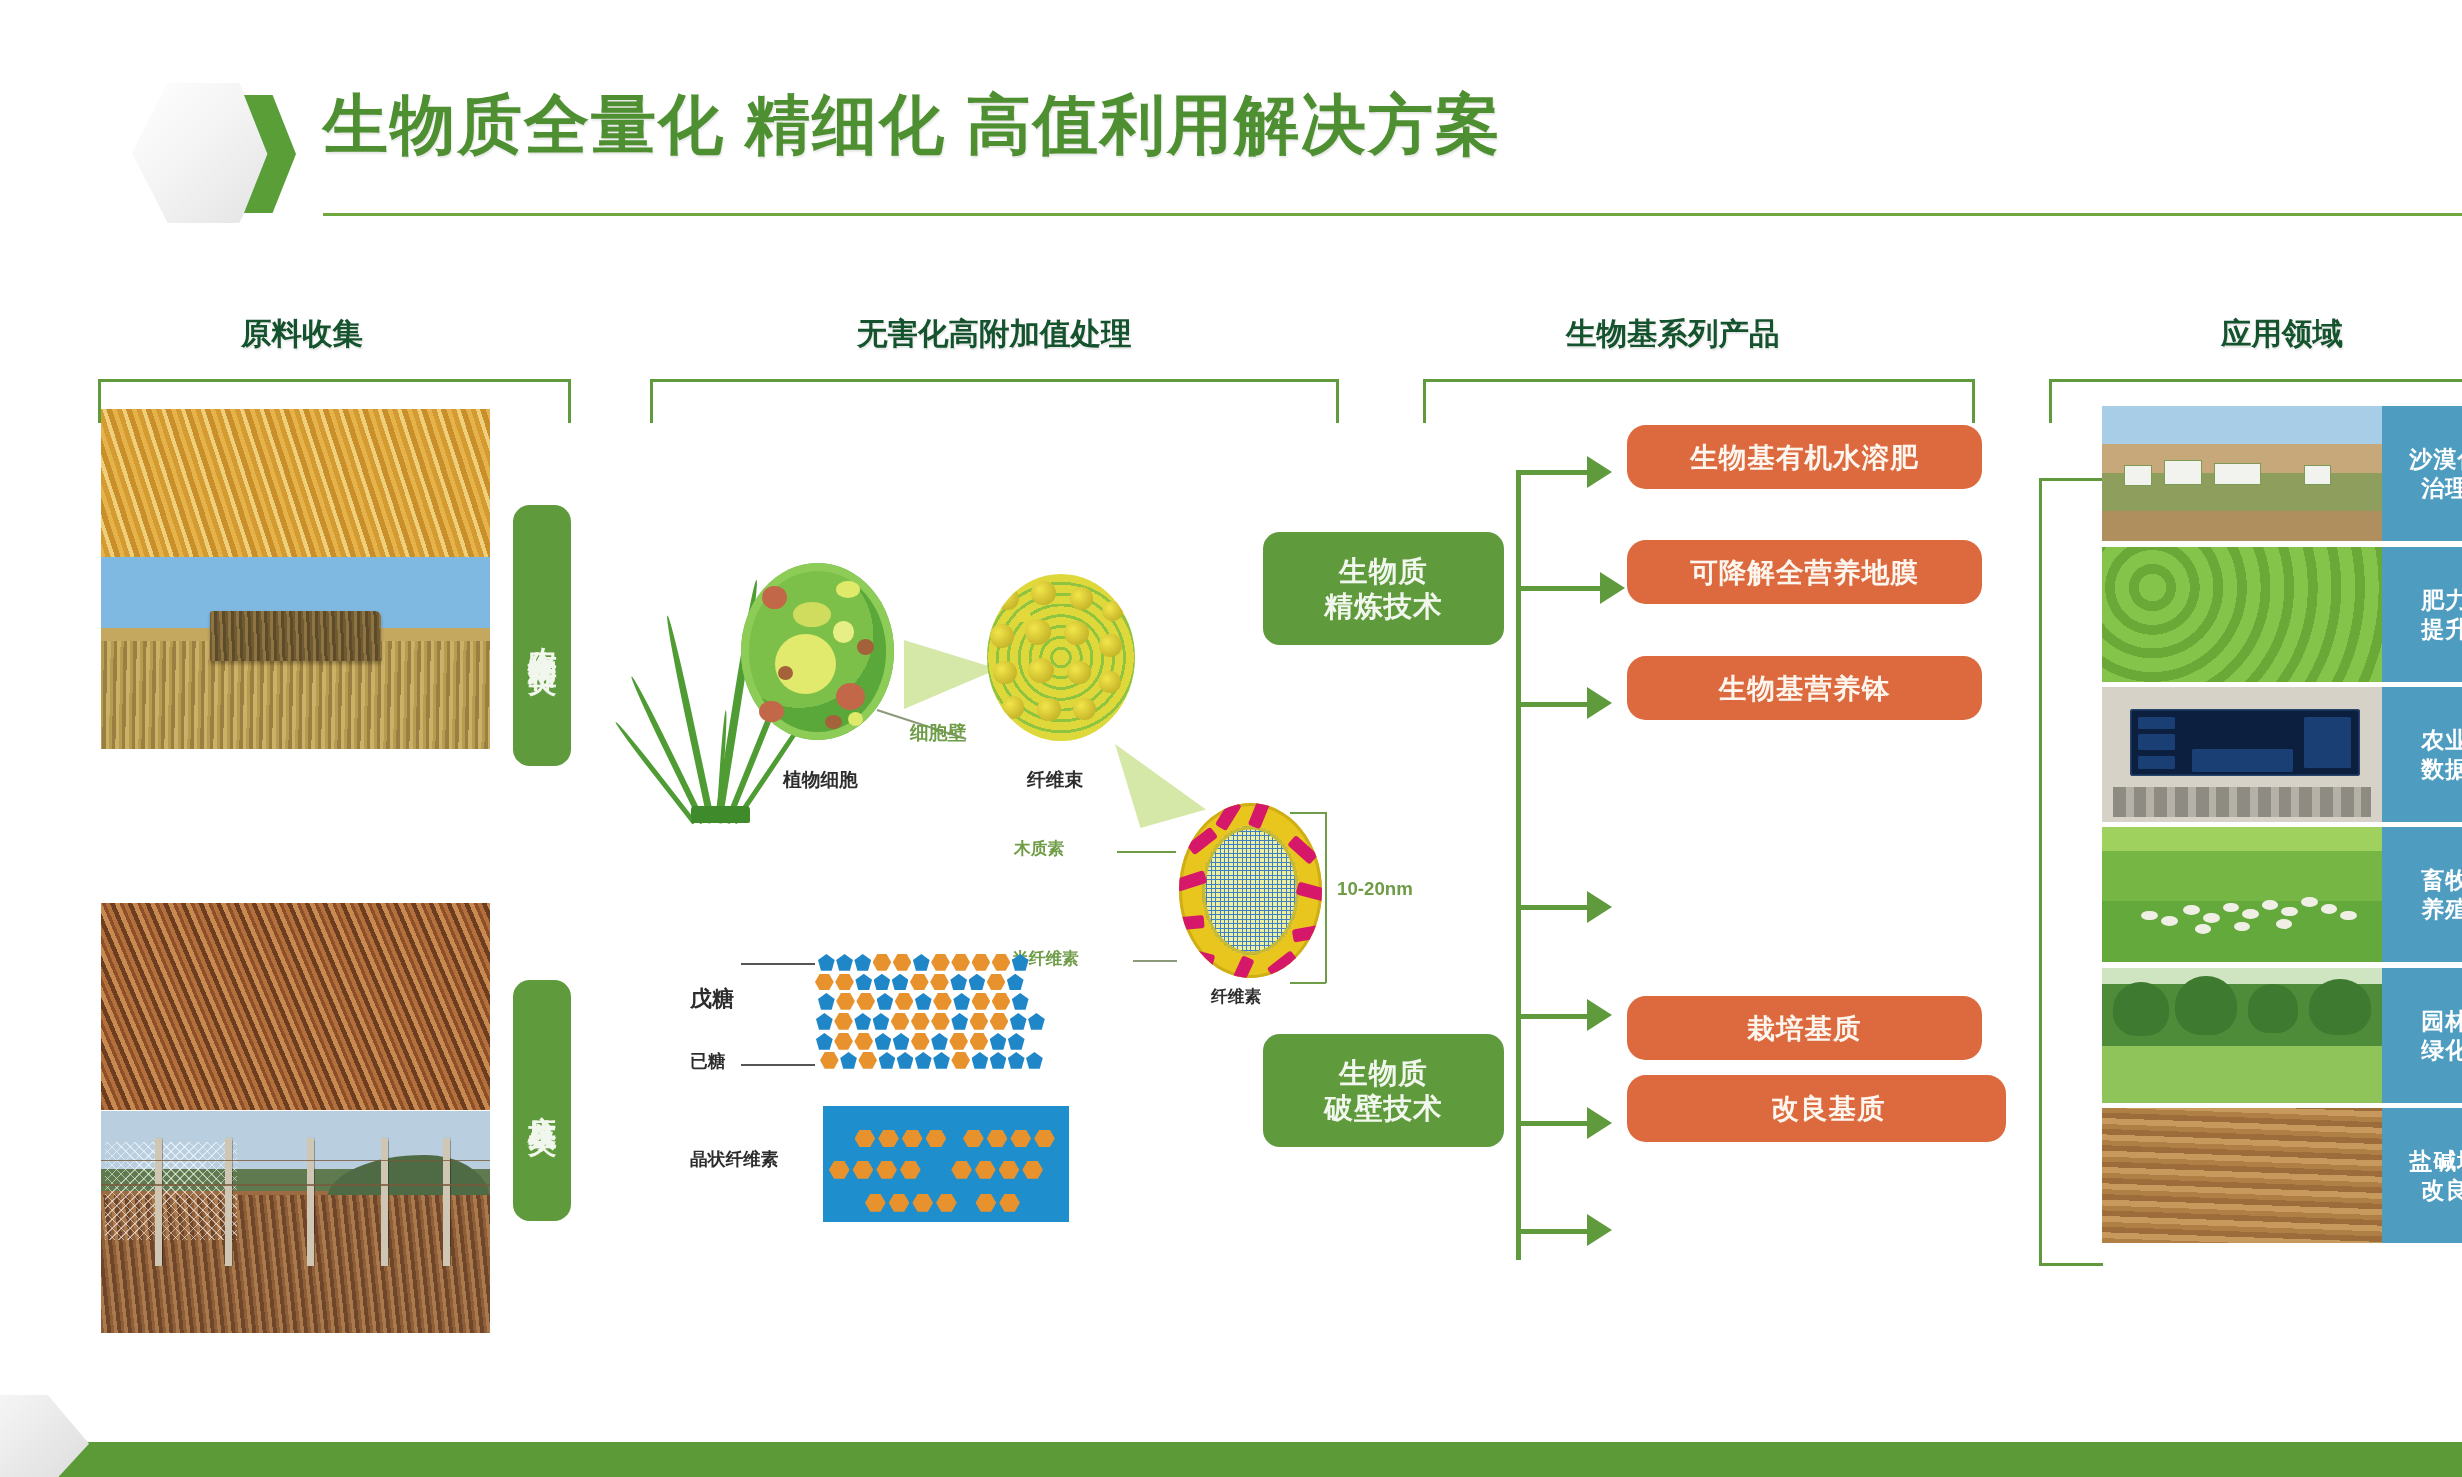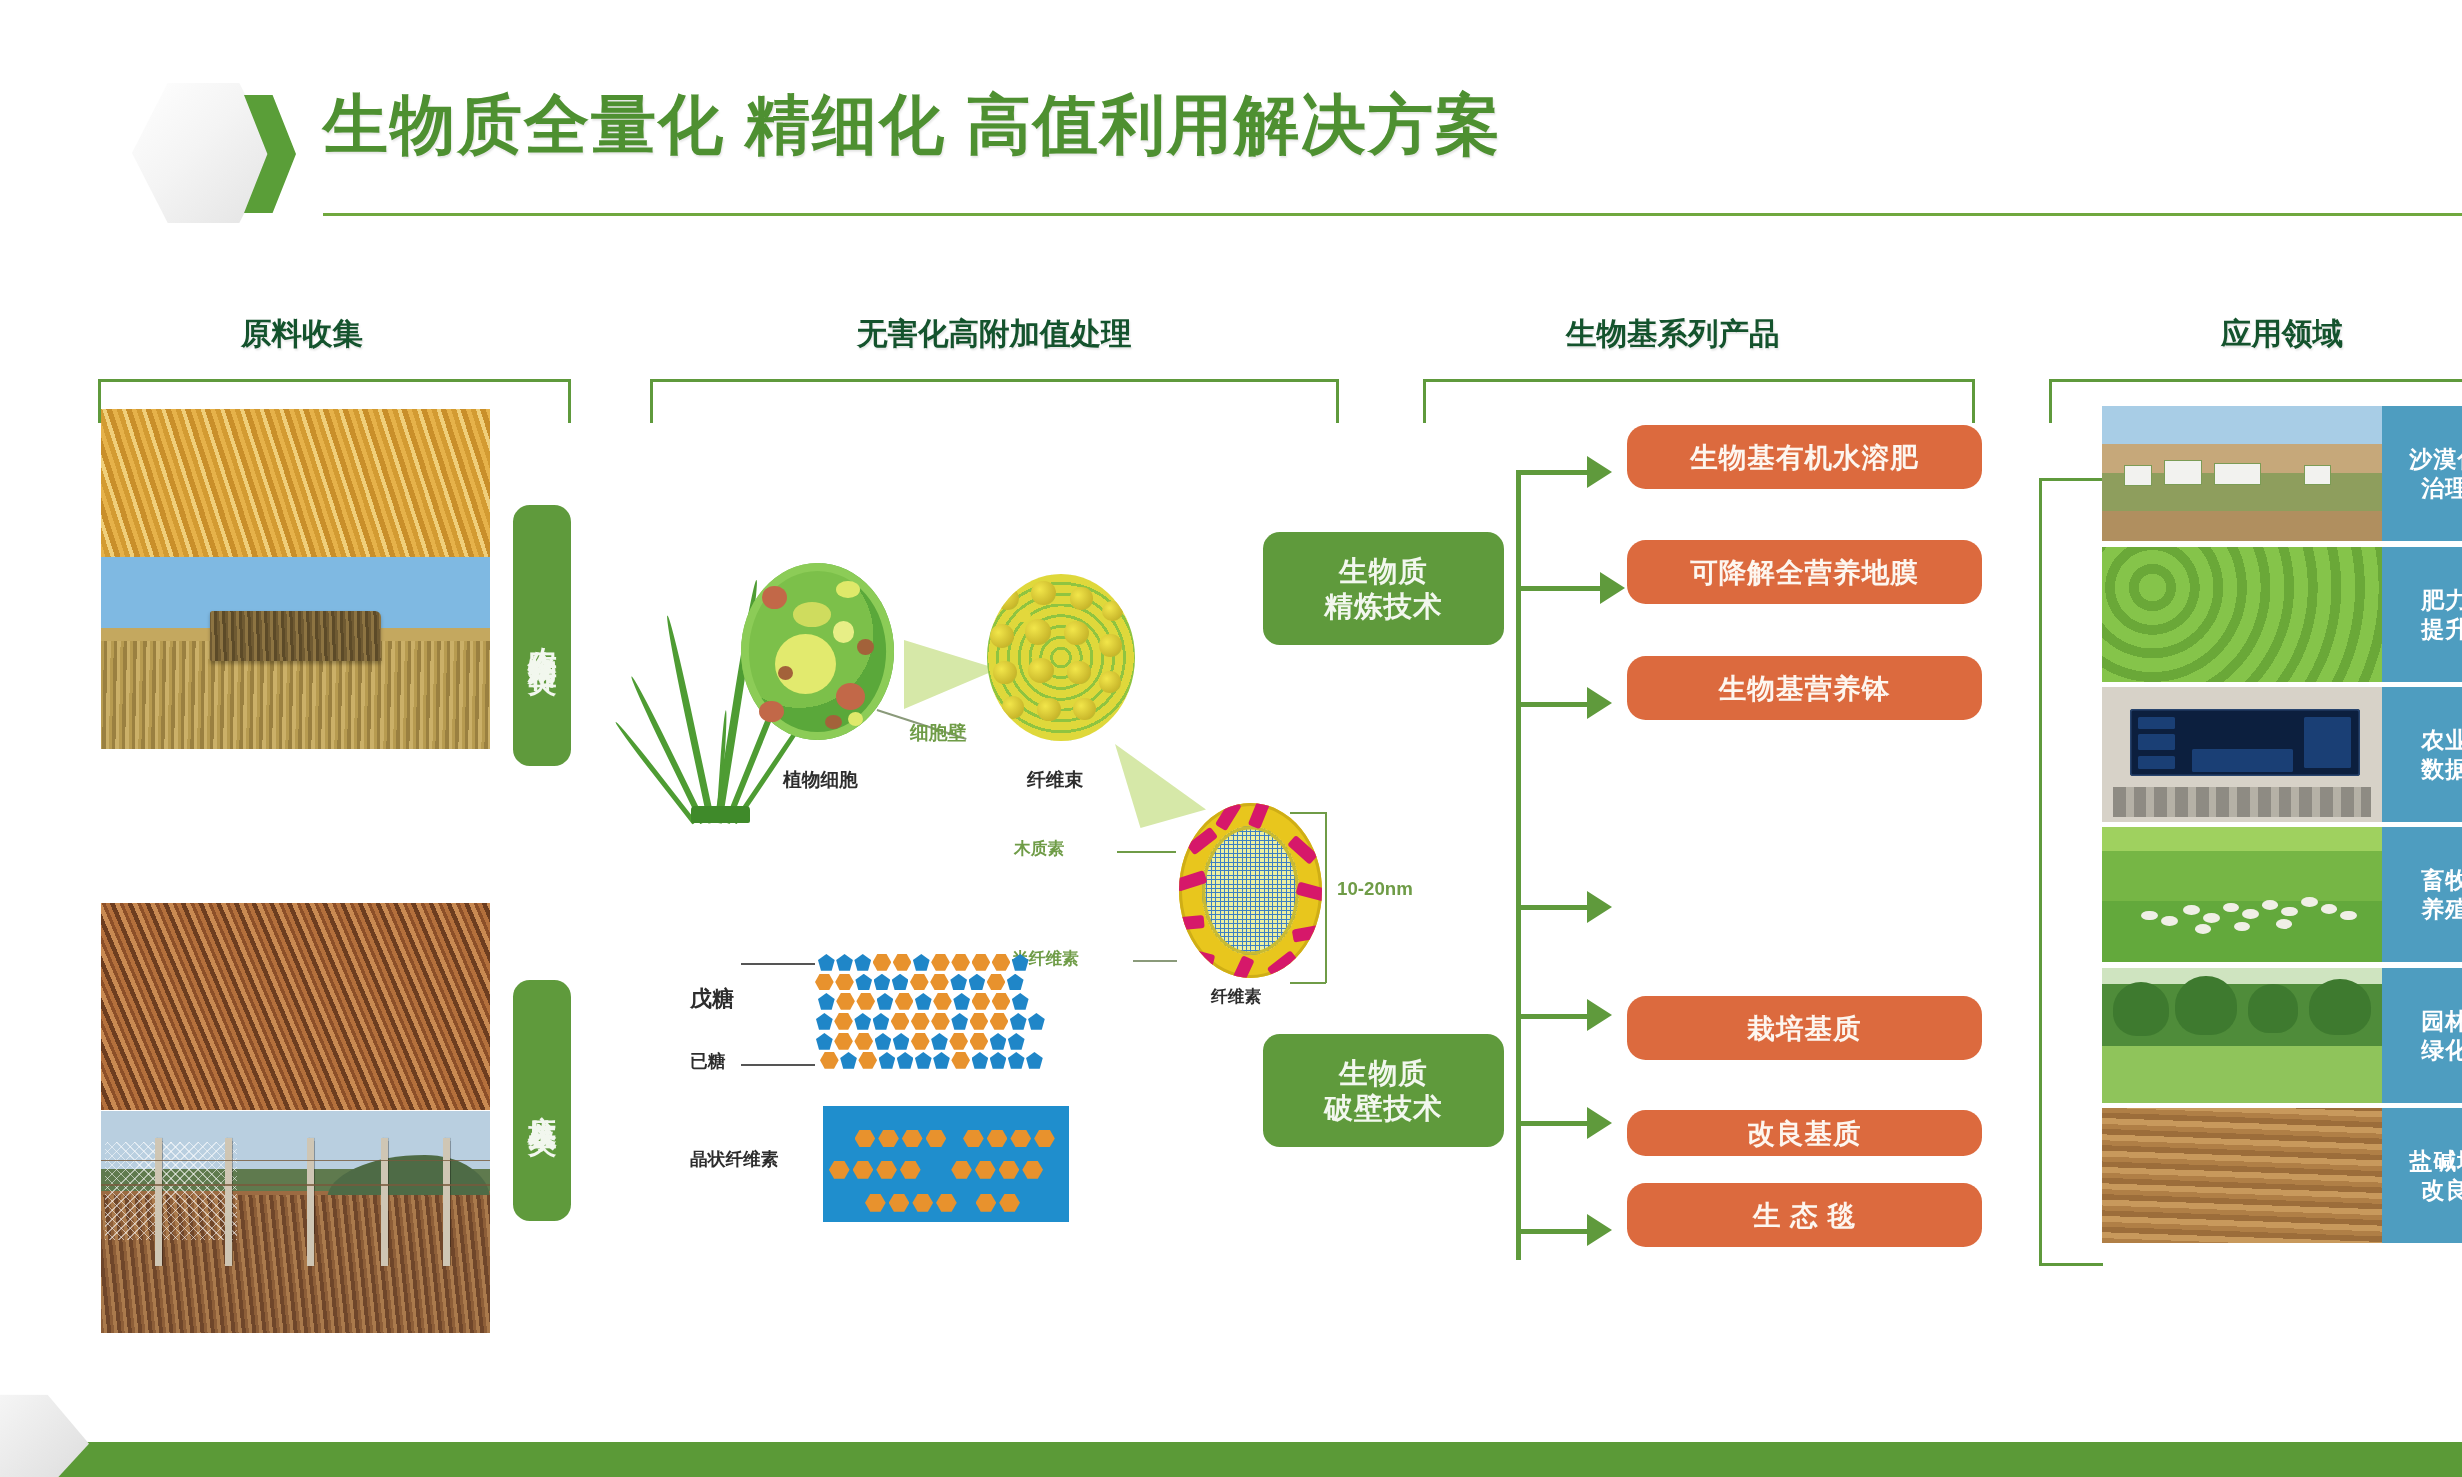--- a/index.html
+++ b/index.html
@@ -488,22 +488,21 @@
   <div class="arrow-head" style="left:1587px;top:891px;"></div>
   <div class="arrow-head" style="left:1587px;top:999px;"></div>
   <div class="arrow-head" style="left:1587px;top:1107px;"></div>
   <div class="arrow-head" style="left:1587px;top:1214px;"></div>
 
   <div class="prod-box" style="left:1627px;top:425px;width:355px;height:64px;">生物基有机水溶肥</div>
   <div class="prod-box" style="left:1627px;top:540px;width:355px;height:64px;">可降解全营养地膜</div>
   <div class="prod-box" style="left:1627px;top:656px;width:355px;height:64px;">生物基营养钵</div>
 
   <div class="prod-box" style="left:1627px;top:968px;width:355px;height:64px;margin-top:28px;">栽培基质</div>
-  <div class="prod-box" style="left:1627px;top:1110px;width:355px;height:46px;">改良基质</div>
-  <div class="prod-box" style="left:1627px;top:1183px;width:355px;height:64px;">生 态 毯</div>
+  <div class="prod-box" style="left:1627px;top:1075px;width:355px;height:67px;padding-left:24px;">改良基质</div>
 
   <div class="app-bracket" style="left:2039px;top:478px;width:64px;height:788px;"></div>
 
   <div class="app-row" style="left:2102px;top:406px;width:406px;height:135px;">
     <div class="app-img im-desert">
       <div class="sign" style="left:8%;top:44%;width:9%;height:14%;"></div>
       <div class="sign" style="left:22%;top:40%;width:13%;height:17%;"></div>
       <div class="sign" style="left:40%;top:42%;width:16%;height:15%;"></div>
       <div class="sign" style="left:72%;top:44%;width:9%;height:13%;"></div>
     </div>

